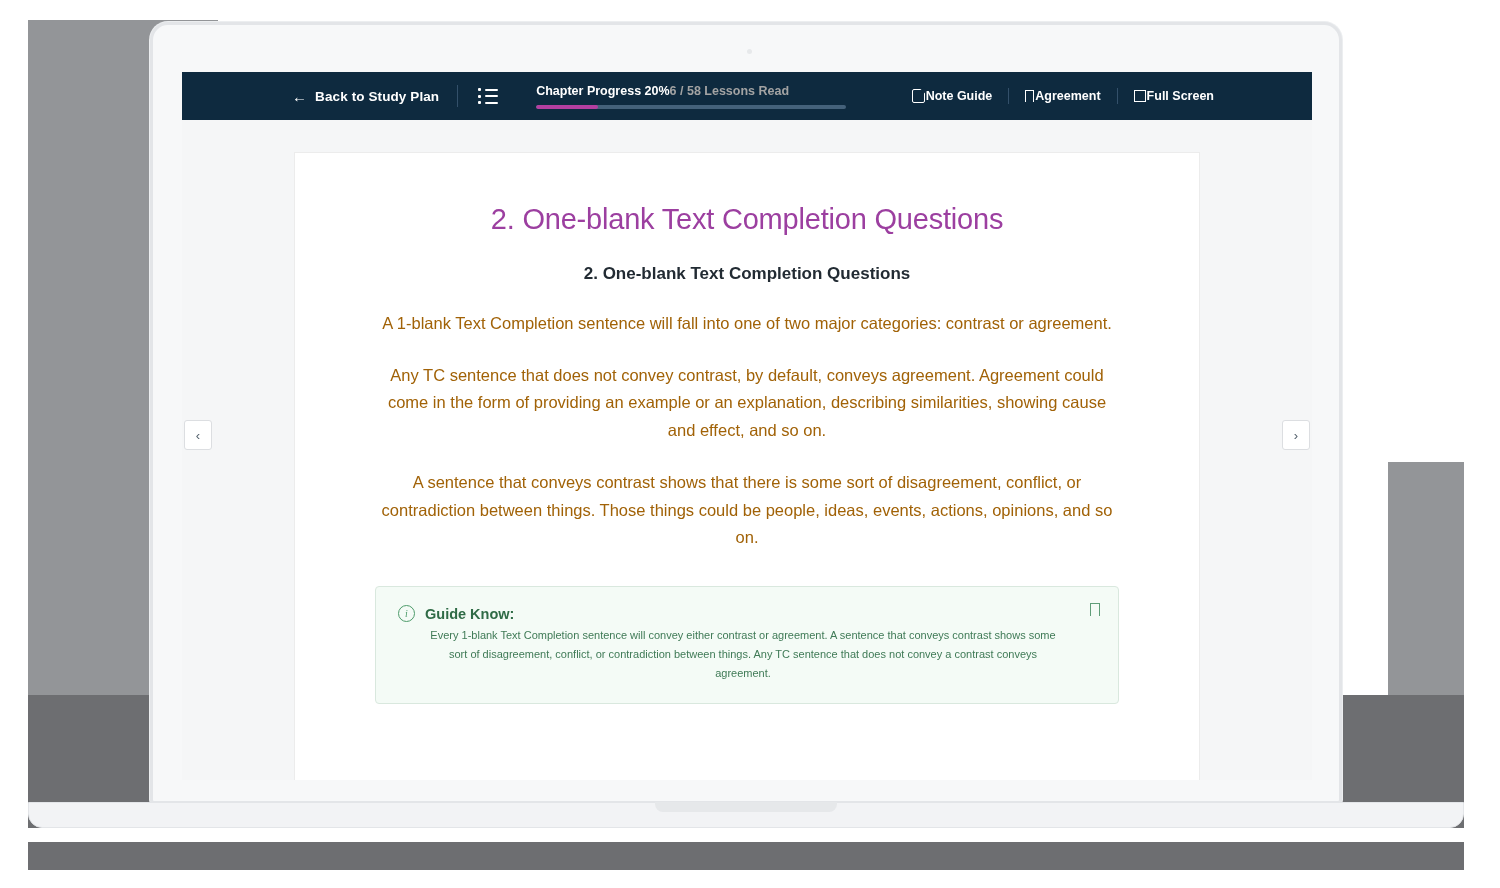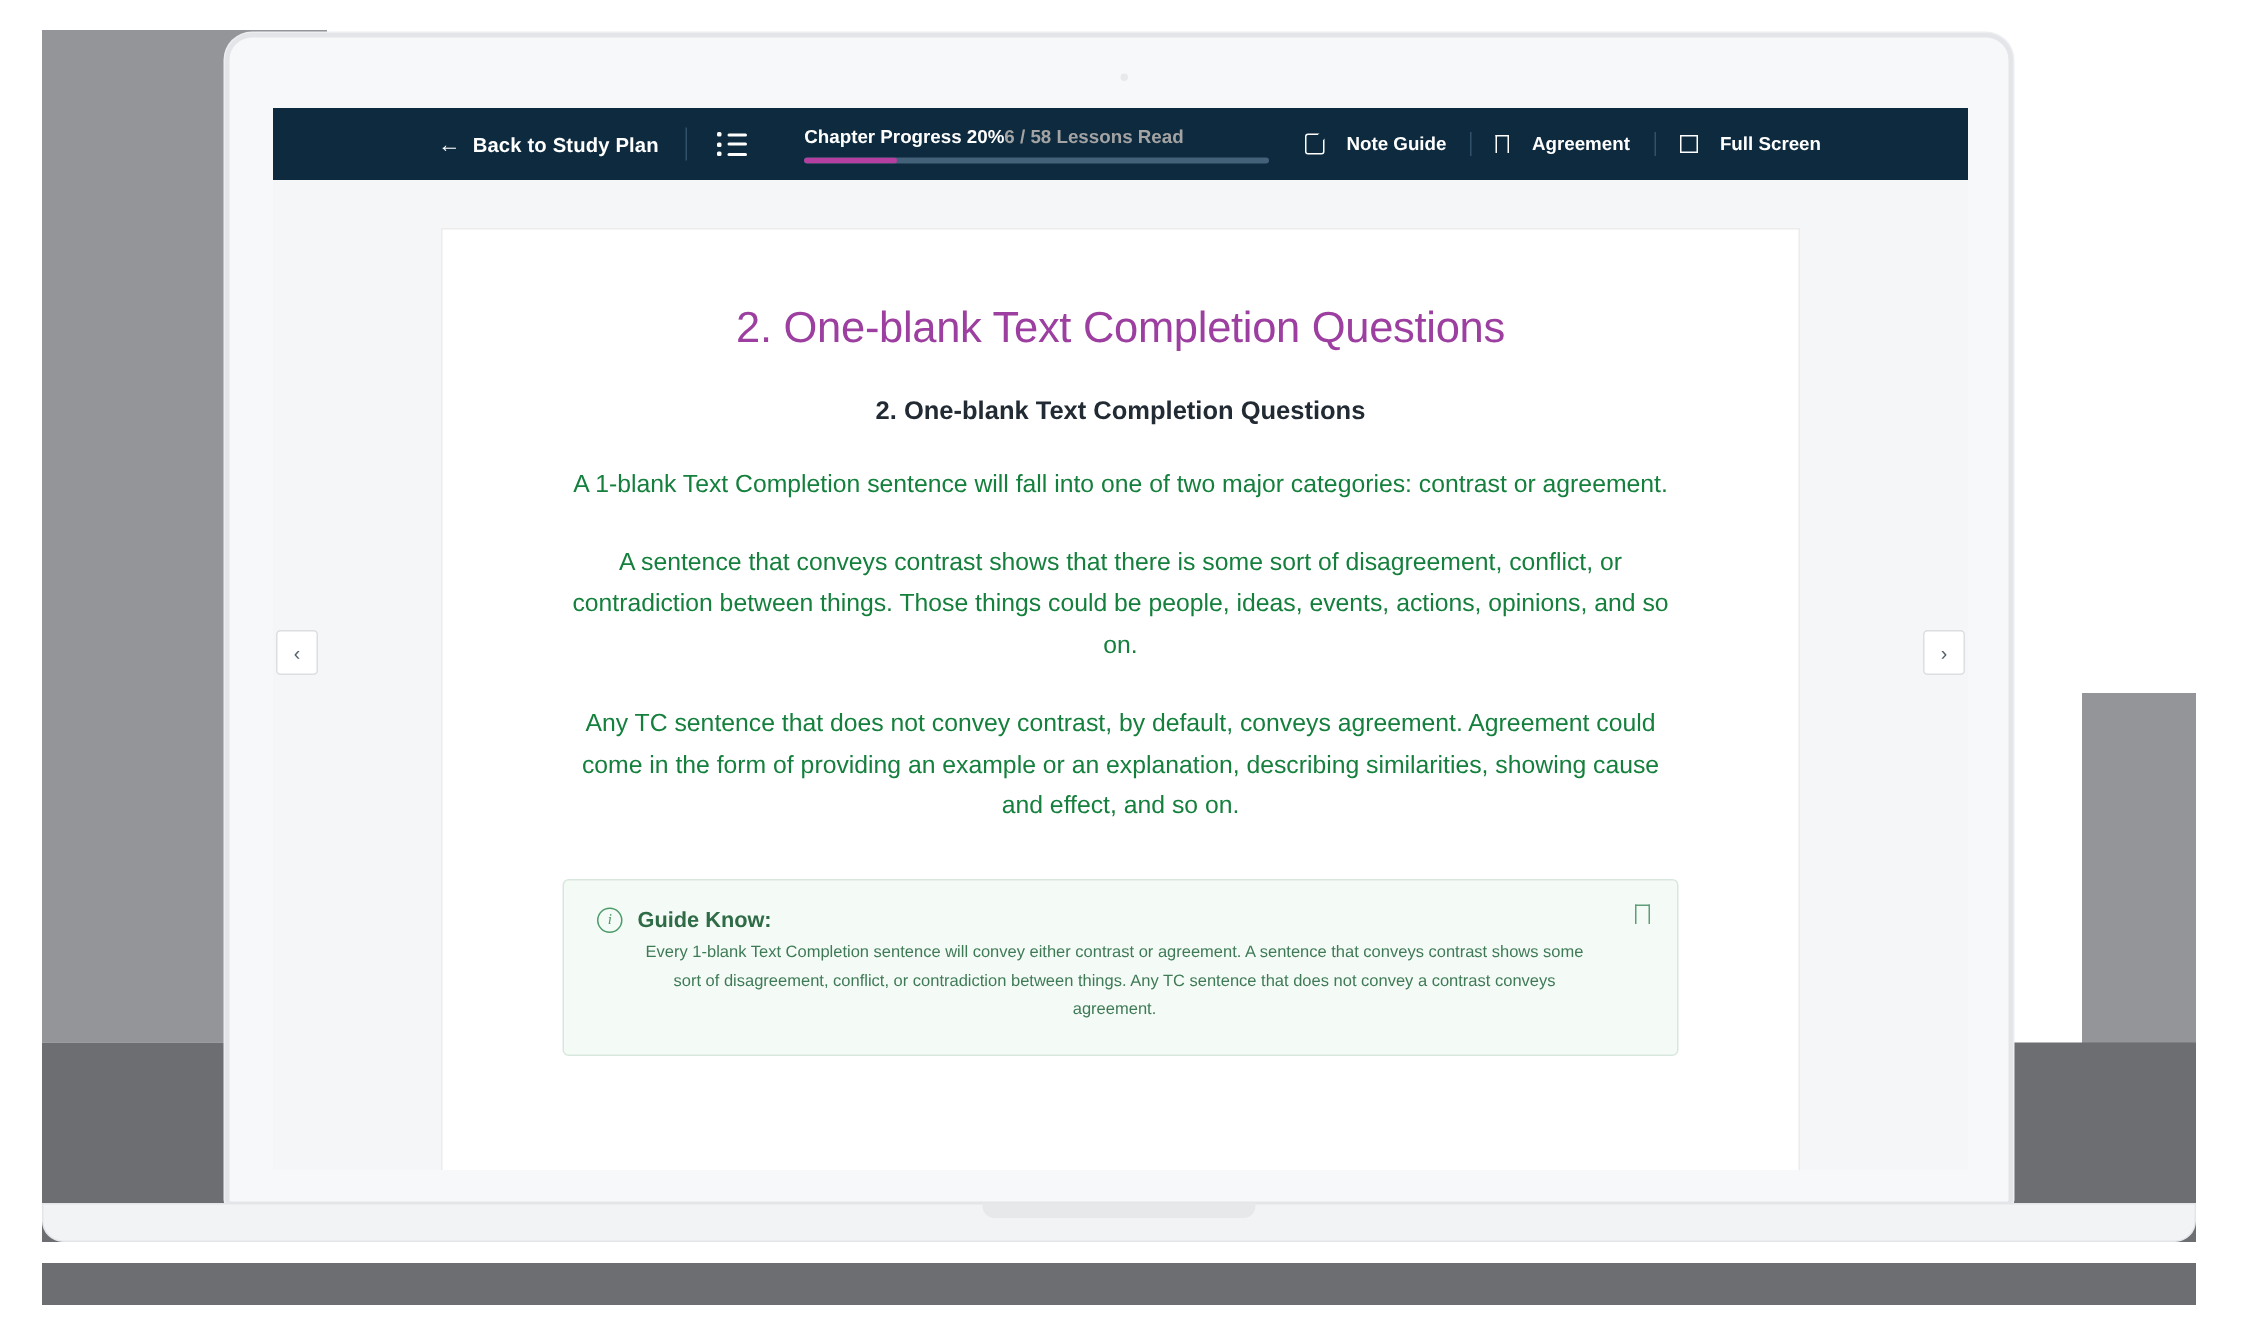--- a/index.html
+++ b/index.html
@@ -229,21 +229,21 @@
   #toolbar-right {
     margin-left: auto;
     margin-right: 98px;
     display: flex;
     align-items: center;
     font-size: 12.5px;
   }
   .tool-item {
     display: flex;
     align-items: center;
-    gap: 15px;
+    gap: 1px;
     font-weight: bold;
     color: #ffffff;
     cursor: pointer;
     padding: 2px 0;
   }
   .tool-sep {
     width: 1px;
     height: 16px;
     background: #33506a;
     margin: 0 16px;
@@ -327,21 +327,21 @@
   }
   #lesson-subtitle {
     font-size: 17px;
     color: #222b33;
     font-weight: bold;
     margin: 0 0 26px 0;
   }
   .body-para {
     font-size: 16.5px;
     line-height: 1.68;
-    color: #15803d;
+    color: #a16207;
     margin: 0 0 24px 0;
     max-width: 745px;
   }
 
   
   #must-know-box {
     margin-top: 34px;
     border: 1px solid #d9e8de;
     background: #f4fbf6;
     border-radius: 4px;
@@ -507,22 +507,22 @@
       </div>
     </div>
   </div>
 
   <div id="content-card">
     <div id="content-inner">
       <h1 id="lesson-title" style="color: rgb(156, 63, 160);">2. One-blank Text Completion Questions</h1>
       <div id="lesson-subtitle">2. One-blank Text Completion Questions</div>
 
       <p class="body-para">A 1-blank Text Completion sentence will fall into one of two major categories: contrast or agreement.</p>
+      <p class="body-para">Any TC sentence that does not convey contrast, by default, conveys agreement. Agreement could come in the form of providing an example or an explanation, describing similarities, showing cause and effect, and so on.</p>
       <p class="body-para">A sentence that conveys contrast shows that there is some sort of disagreement, conflict, or contradiction between things. Those things could be people, ideas, events, actions, opinions, and so on.</p>
-      <p class="body-para">Any TC sentence that does not convey contrast, by default, conveys agreement. Agreement could come in the form of providing an example or an explanation, describing similarities, showing cause and effect, and so on.</p>
 
       <div id="must-know-box" style="border-color: rgb(217, 232, 222); background: rgb(244, 251, 246);">
         <div id="mk-head">
           <span id="mk-info-icon">i</span>
           <span id="mk-title">Guide Know:</span>
         </div>
         <p id="mk-body">Every 1-blank Text Completion sentence will convey either contrast or agreement. A sentence that conveys contrast shows some sort of disagreement, conflict, or contradiction between things. Any TC sentence that does not convey a contrast conveys agreement.</p>
         <span id="mk-bookmark"></span>
       </div>
 

